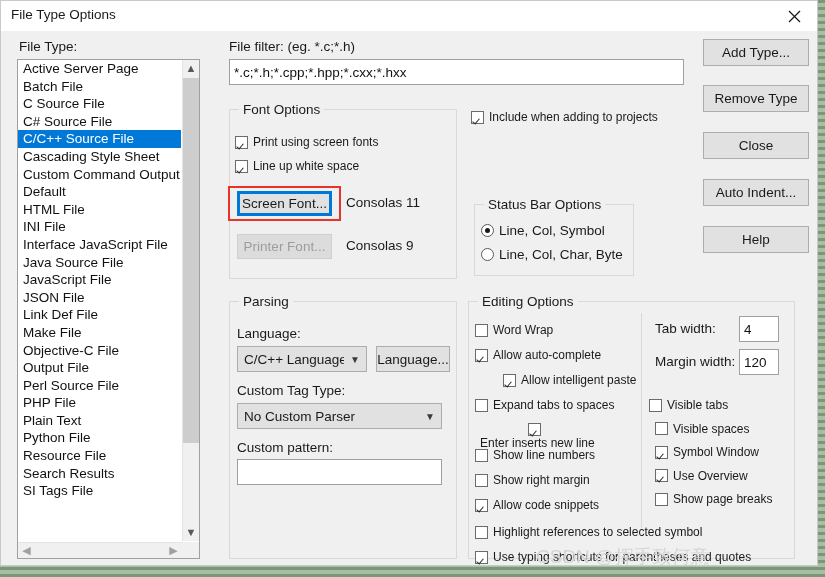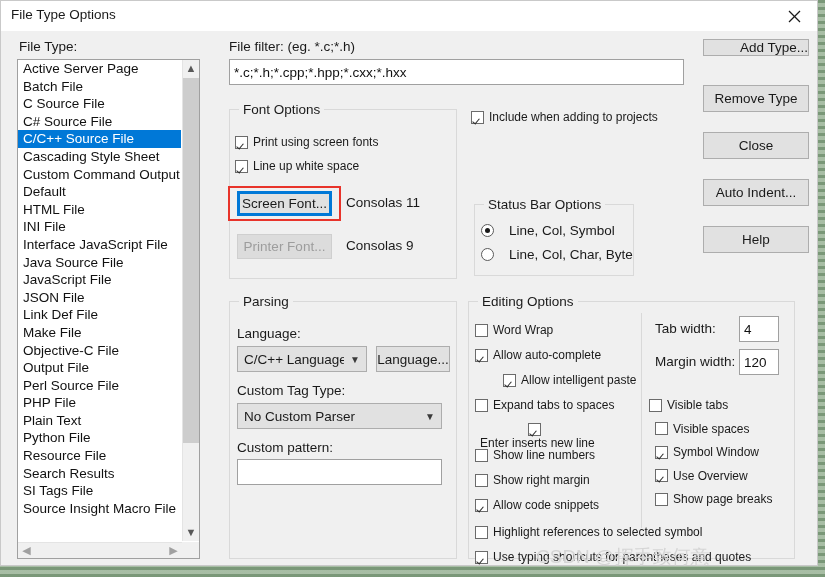--- a/index.html
+++ b/index.html
@@ -256,21 +256,21 @@
   }
   .rb-circ.on::after {
     content: "";
     position: absolute;
     left: 3px; top: 3px;
     width: 5px; height: 5px;
     border-radius: 50%;
     background: #1a1a1a;
   }
   .rb-label {
-    margin-left: 15px;
+    margin-left: 5px;
     font-size: 13.5px;
     color: #1a1a1a;
   }
 
   
   .combo {
     position: absolute;
     background: #e1e1e1;
     border: 1px solid #adadad;
     box-sizing: border-box;
@@ -361,21 +361,20 @@
           <div class="list-item">Make File</div>
           <div class="list-item">Objective-C File</div>
           <div class="list-item">Output File</div>
           <div class="list-item">Perl Source File</div>
           <div class="list-item">PHP File</div>
           <div class="list-item">Plain Text</div>
           <div class="list-item">Python File</div>
           <div class="list-item">Resource File</div>
           <div class="list-item">Search Results</div>
           <div class="list-item">SI Tags File</div>
-          <div class="list-item">Source Insight Macro File</div>
         </div>
 
       <div class="vsb">
         <div class="vsb-up">
           <span class="arrow-dark">▲</span>
         </div>
         <div class="vsb-thumb"></div>
         <div class="vsb-dn">
           <span class="arrow-dark">▼</span>
         </div>
@@ -525,21 +524,21 @@
           <span class="cb-label">Use typing shortcuts for parentheses and quotes</span>
         </div>
       </div>
 
     <div class="lbl" style="left:654px; top:290px;">Tab width:</div>
     <input class="textbox" style="left: 738px; top: 285px; width: 40px; height: 26px;" value="4">
 
     <div class="lbl" style="left:654px; top:323px;">Margin width:</div>
     <input class="textbox" style="left: 738px; top: 318px; width: 40px; height: 26px;" value="120">
 
-    <button class="btn" style="left:702px; top:8px; width:106px; height:17px;text-align:right;">Add Type...</button>
+    <button class="btn" style="left:702px; top:8px; width:106px; height:27px;">Add Type...</button>
     <button class="btn" style="left:702px; top:54px; width:106px; height:27px;">Remove Type</button>
     <button class="btn" style="left:702px; top:101px; width:106px; height:27px;">Close</button>
     <button class="btn" style="left:702px; top:148px; width:106px; height:27px;">Auto Indent...</button>
     <button class="btn" style="left:702px; top:195px; width:106px; height:27px;">Help</button>
 
     <div class="watermark" style="left:535px; top:513px;">CSDN @挥手致何意</div>
   </div>
 </div>
 
 </body></html>

